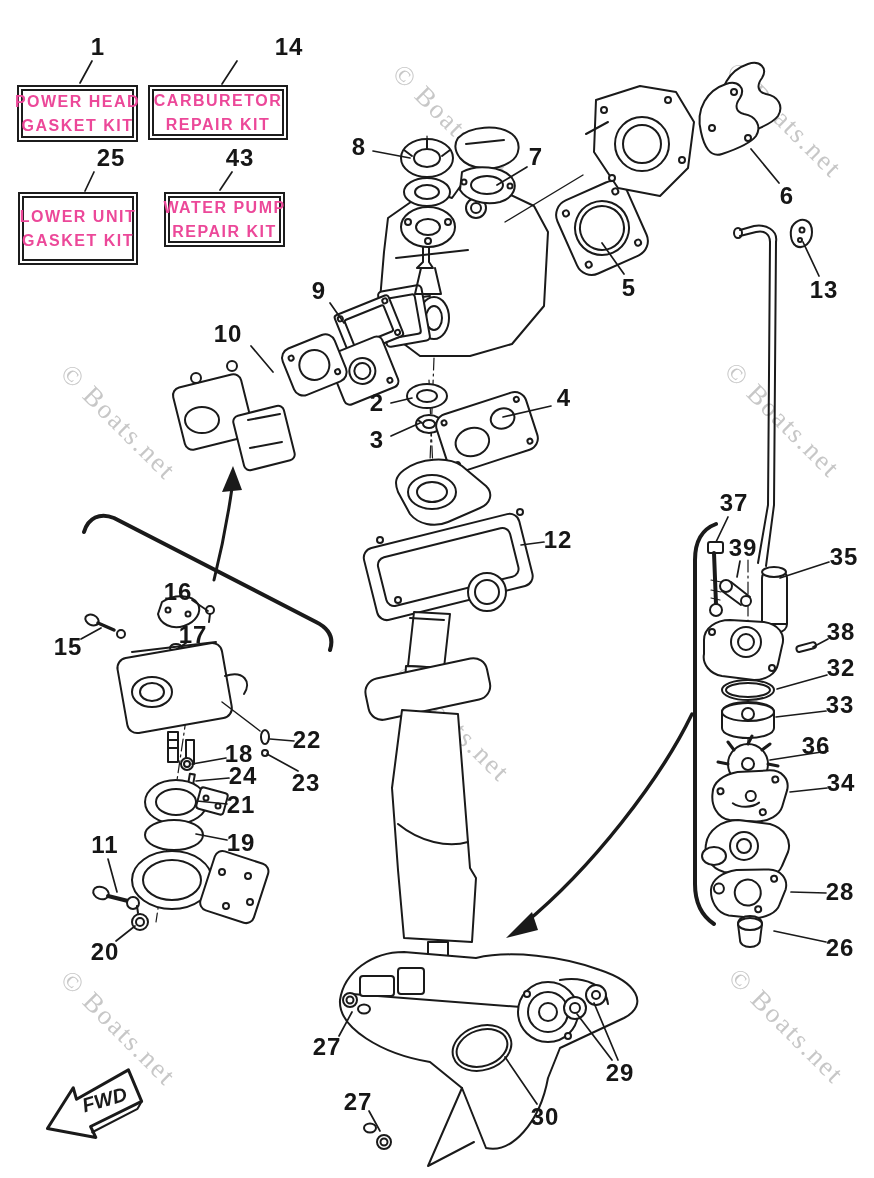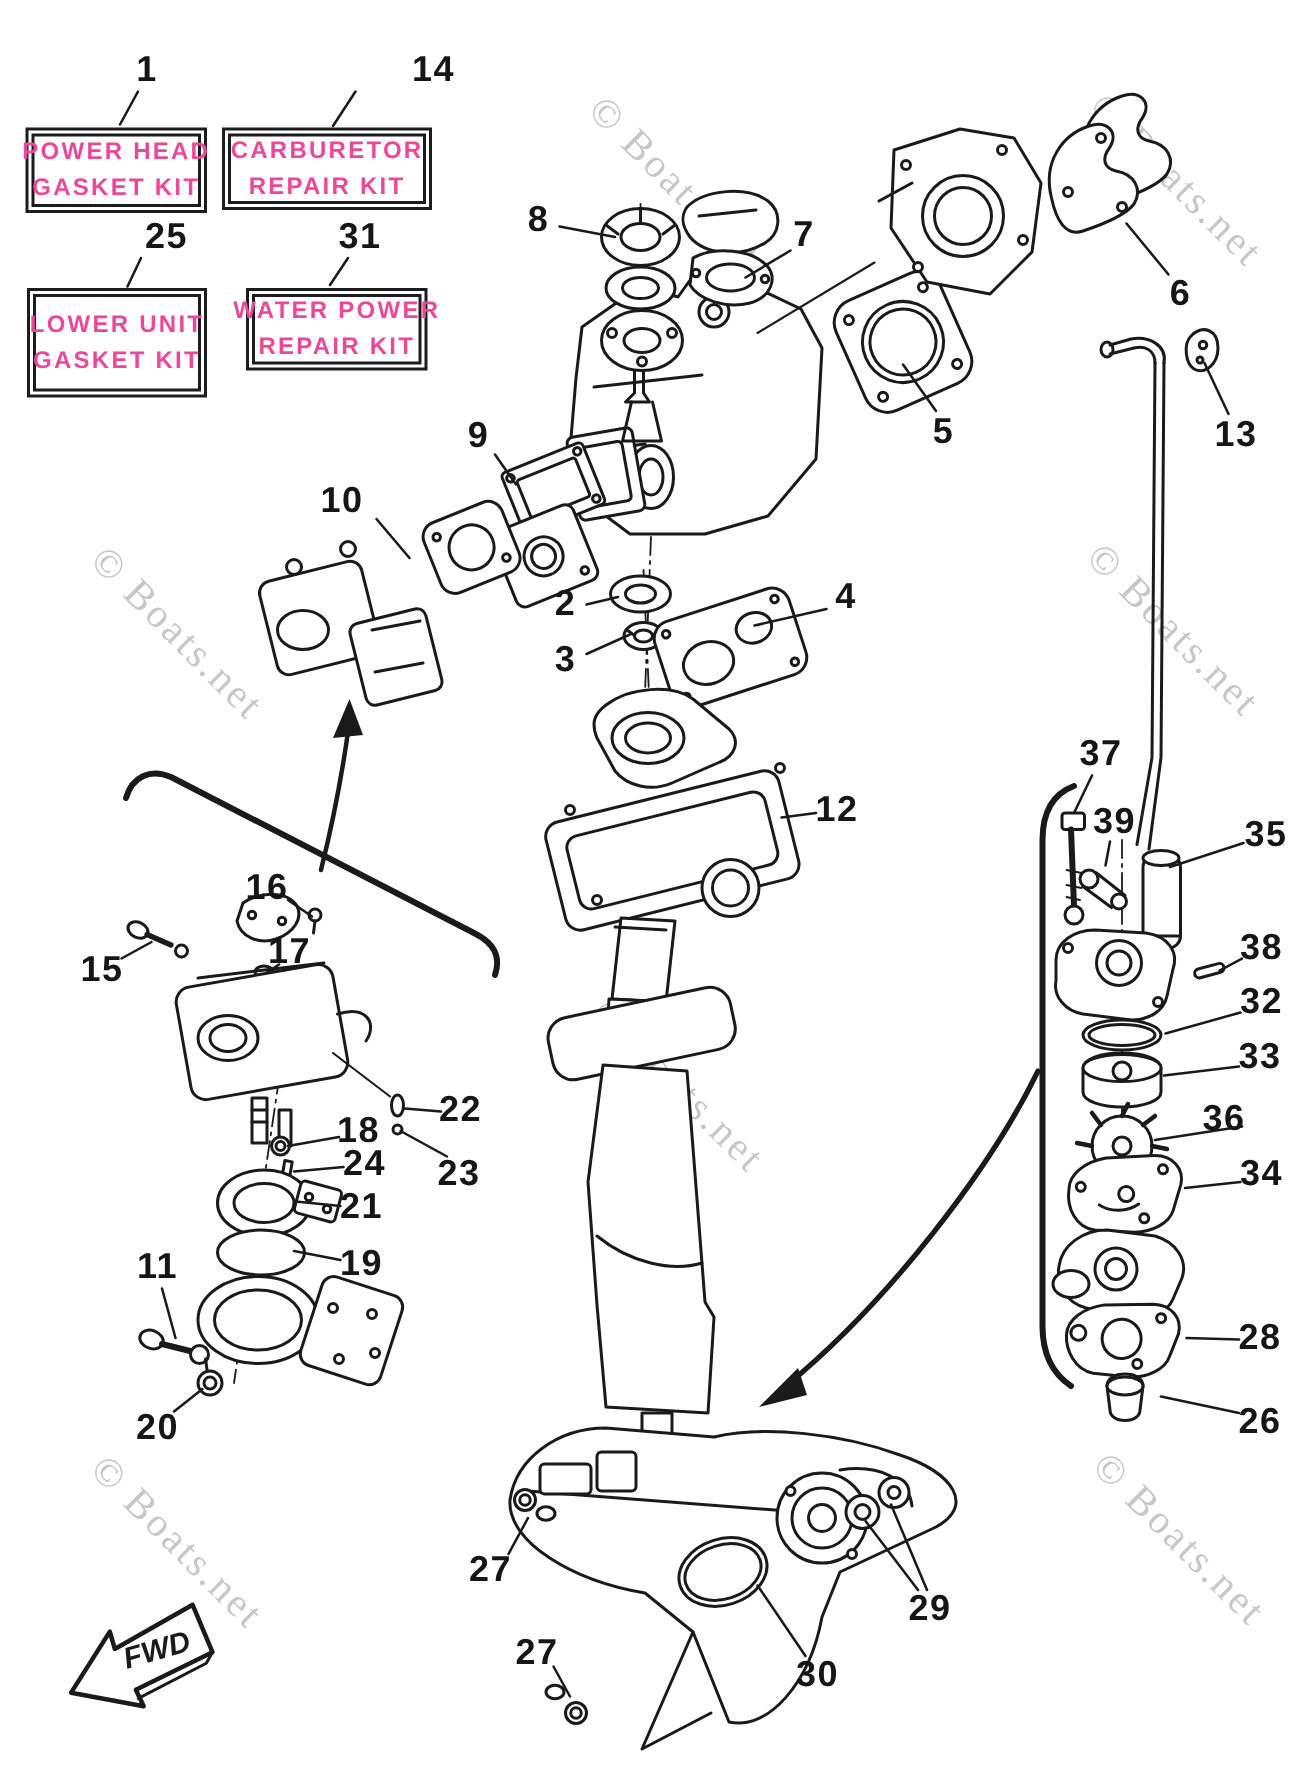--- a/index.html
+++ b/index.html
@@ -474,19 +474,19 @@
       <div class="callout" style="left: 245px; top: 47px; margin-left: 44px;">14</div>
       <div class="kitbox" style="left: 18px; top: 192px; width: 120px; height: 73px; box-sizing: border-box;">
         <div class="inner">
           <div class="line">LOWER UNIT</div>
           <div class="line">GASKET KIT</div>
         </div>
       </div>
       <div class="callout" style="left: 100px; top: 158px; margin-left: 11px;">25</div>
       <div class="kitbox" style="left: 164px; top: 192px; width: 121px; height: 55px; box-sizing: border-box;">
         <div class="inner">
-          <div class="line">WATER POWER</div>
+          <div class="line">WATER PUMP</div>
           <div class="line">REPAIR KIT</div>
         </div>
       </div>
-      <div class="callout" style="left: 240px; top: 158px;">31</div>
+      <div class="callout" style="left: 240px; top: 158px;">43</div>
     </div>
 </div>
 
 </body></html>

